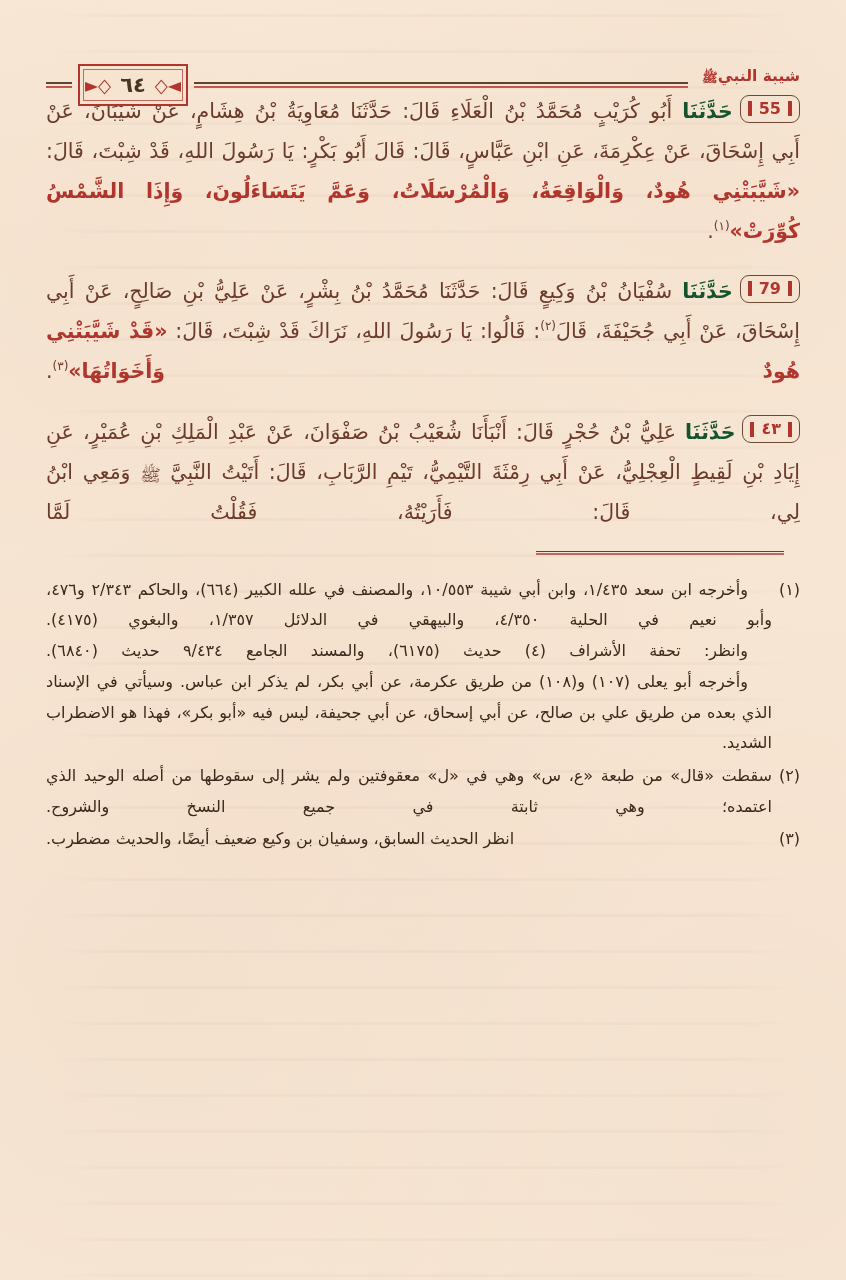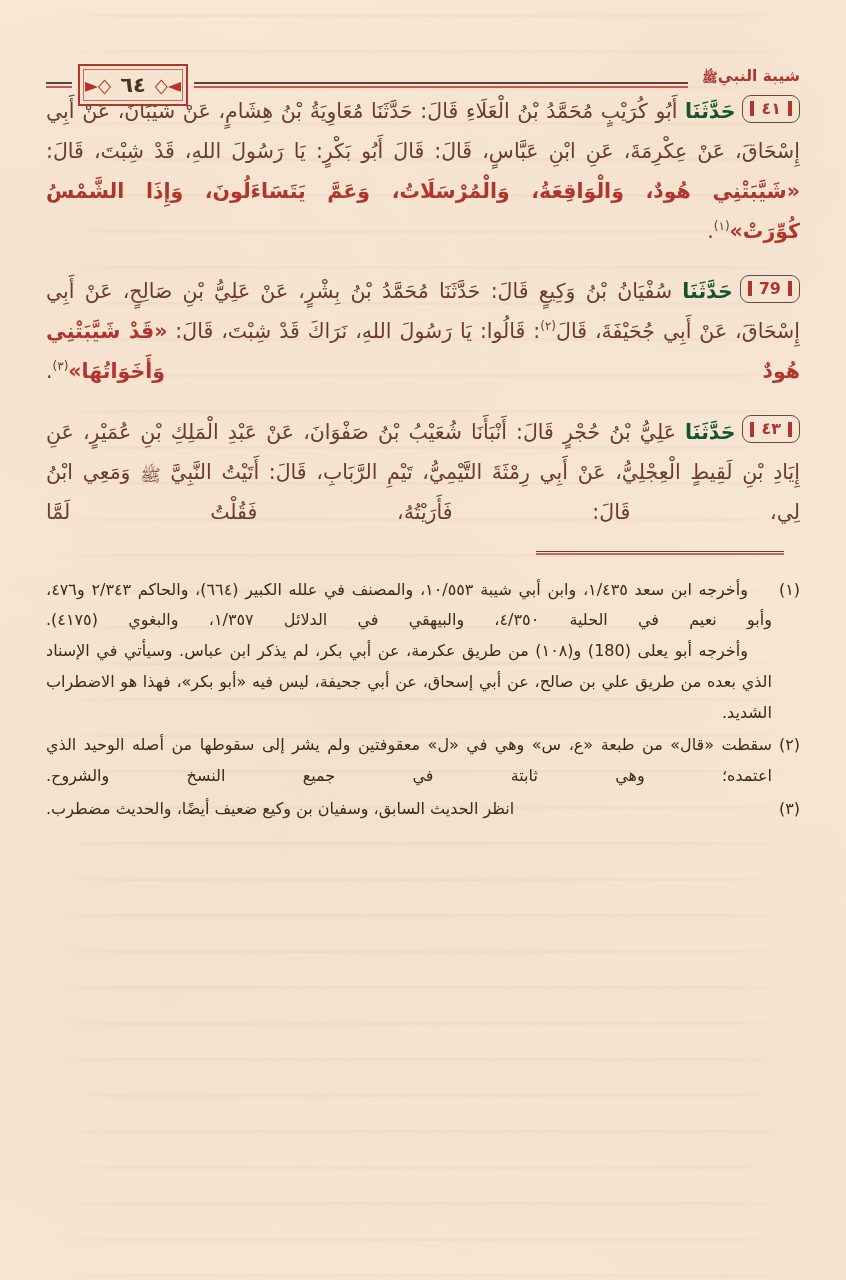--- a/index.html
+++ b/index.html
@@ -285,21 +285,21 @@
         <div class="rule-red"></div>
       </div>
     </div>
   </div>
 
   <div class="body-area">
 
     <p class="hadith">
       <span class="num-badge">
           <span class="bar"></span>
-          <span class="num">٤١</span>
+          <span class="num">55</span>
           <span class="bar"></span>
         </span><span class="haddathana">حَدَّثَنَا</span><span> أَبُو كُرَيْبٍ مُحَمَّدُ بْنُ الْعَلَاءِ قَالَ: حَدَّثَنَا مُعَاوِيَةُ بْنُ هِشَامٍ، عَنْ شَيْبَانَ، عَنْ أَبِي إِسْحَاقَ، عَنْ عِكْرِمَةَ، عَنِ ابْنِ عَبَّاسٍ، قَالَ: قَالَ أَبُو بَكْرٍ: يَا رَسُولَ اللهِ، قَدْ شِبْتَ، قَالَ: </span><span class="quoted">«شَيَّبَتْنِي هُودٌ، وَالْوَاقِعَةُ، وَالْمُرْسَلَاتُ، وَعَمَّ يَتَسَاءَلُونَ، وَإِذَا الشَّمْسُ كُوِّرَتْ»</span><sup class="fn">(١)</sup><span>.</span>
     </p>
 
     <p class="hadith">
       <span class="num-badge">
           <span class="bar"></span>
           <span class="num">79</span>
           <span class="bar"></span>
         </span><span class="haddathana">حَدَّثَنَا</span><span> سُفْيَانُ بْنُ وَكِيعٍ قَالَ: حَدَّثَنَا مُحَمَّدُ بْنُ بِشْرٍ، عَنْ عَلِيُّ بْنِ صَالِحٍ، عَنْ أَبِي إِسْحَاقَ، عَنْ أَبِي جُحَيْفَةَ، قَالَ</span><sup class="fn">(٢)</sup><span>: قَالُوا: يَا رَسُولَ اللهِ، نَرَاكَ قَدْ شِبْتَ، قَالَ: </span><span class="quoted">«قَدْ شَيَّبَتْنِي هُودٌ وَأَخَوَاتُهَا»</span><sup class="fn">(٣)</sup><span>.</span>
@@ -321,21 +321,22 @@
       <div class="d2"></div>
     </div>
   </div>
 
   <div class="footnotes">
 
     <div class="fn-item">
       <span class="fn-marker">(١)</span>
       <div class="fn-text">
         <p class="fn-para">وأخرجه ابن سعد ١/٤٣٥، وابن أبي شيبة ١٠/٥٥٣، والمصنف في علله الكبير (٦٦٤)، والحاكم ٢/٣٤٣ و٤٧٦، وأبو نعيم في الحلية ٤/٣٥٠، والبيهقي في الدلائل ١/٣٥٧، والبغوي (٤١٧٥).</p>
-        <p class="fn-para">وأخرجه أبو يعلى (180) و(١٠٨) من طريق عكرمة، عن أبي بكر، لم يذكر ابن عباس. وسيأتي في الإسناد الذي بعده من طريق علي بن صالح، عن أبي إسحاق، عن أبي جحيفة، ليس فيه «أبو بكر»، فهذا هو الاضطراب الشديد.</p>
+        <p class="fn-para">وانظر: تحفة الأشراف (٤) حديث (٦١٧٥)، والمسند الجامع ٩/٤٣٤ حديث (٦٨٤٠).</p>
+        <p class="fn-para">وأخرجه أبو يعلى (١٠٧) و(١٠٨) من طريق عكرمة، عن أبي بكر، لم يذكر ابن عباس. وسيأتي في الإسناد الذي بعده من طريق علي بن صالح، عن أبي إسحاق، عن أبي جحيفة، ليس فيه «أبو بكر»، فهذا هو الاضطراب الشديد.</p>
       </div>
     </div>
 
     <div class="fn-item">
       <span class="fn-marker">(٢)</span>
       <div class="fn-text">
         <p class="fn-para" style="text-indent:0">سقطت «قال» من طبعة «ع، س» وهي في «ل» معقوفتين ولم يشر إلى سقوطها من أصله الوحيد الذي اعتمده؛ وهي ثابتة في جميع النسخ والشروح.</p>
       </div>
     </div>
 

